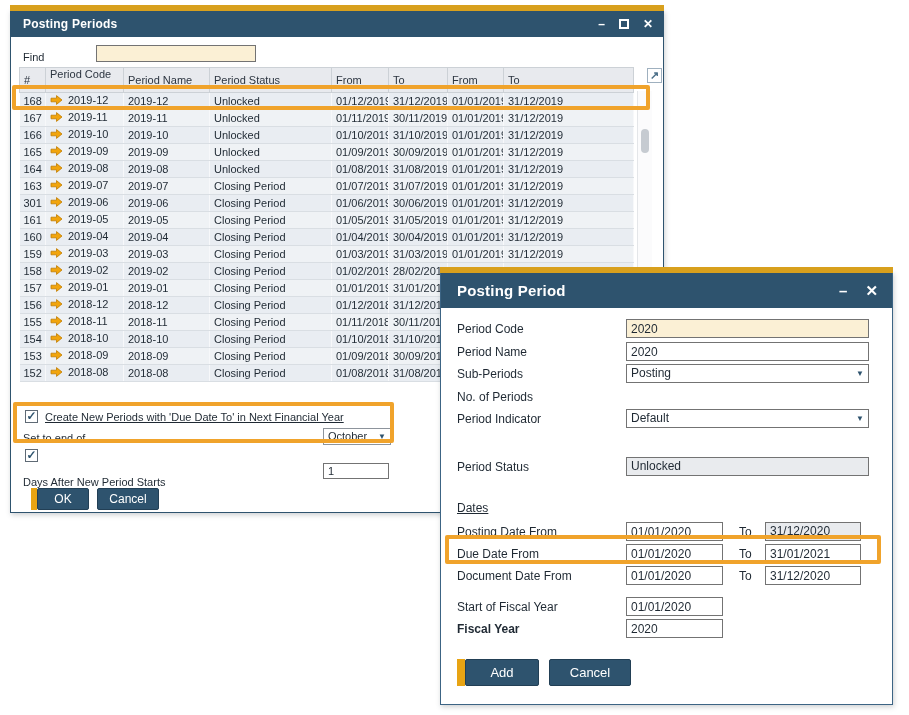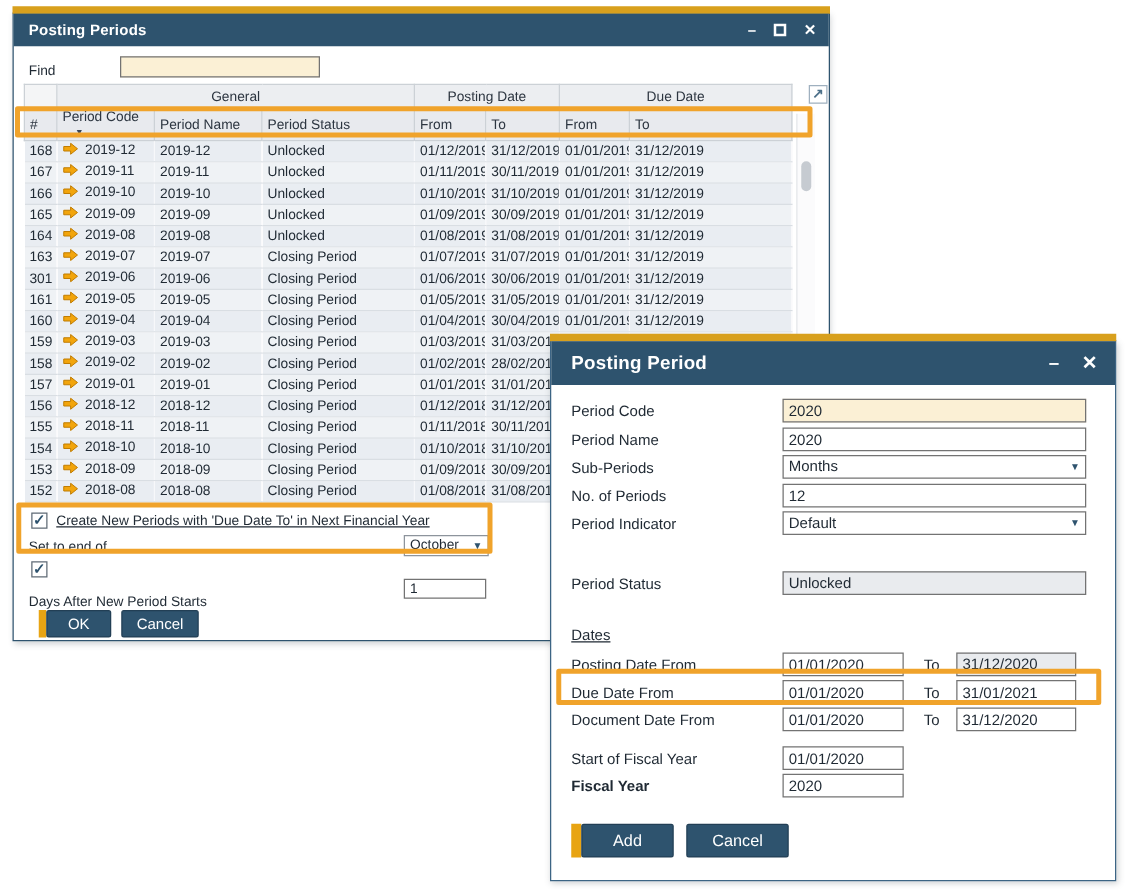--- a/index.html
+++ b/index.html
@@ -86,26 +86,20 @@
           <col style="width:26px">
             <col style="width:78px">
             <col style="width:86px">
             <col style="width:122px">
           <col style="width:57px">
             <col style="width:59px">
             <col style="width:56px">
             <col style="width:130px">
         </colgroup>
         <tbody>
-            <tr class="grp">
-          <th class="blank"></th>
-          <th colspan="3">General</th>
-          <th colspan="2">Posting Date</th>
-          <th colspan="2">Due Date</th>
-        </tr>
         <tr class="cols">
           <th>#</th>
           <th>
             <span>Period Code</span>
             <span class="filter-car">▼</span>
           </th>
           <th>Period Name</th>
           <th>Period Status</th>
           <th>From</th>
           <th>To</th>
@@ -364,26 +358,25 @@
     </div>
 
     <div class="lbl" style="left:16px; top:49px;">Period Code</div>
     <input class="fld focus" style="left: 185px; top: 46px; width: 243px;" value="2020">
 
     <div class="lbl" style="left:16px; top:72px;">Period Name</div>
     <input class="fld" style="left: 185px; top: 69px; width: 243px;" value="2020">
 
     <div class="lbl" style="left:16px; top:94px;">Sub-Periods</div>
     <div class="fld ddl" style="left:185px; top:91px; width:243px;">
-      <span>Months</span>
+      <span>Posting</span>
       <span class="car">▼</span>
     </div>
 
     <div class="lbl" style="left:16px; top:117px;">No. of Periods</div>
-    <input class="fld" style="left: 185px; top: 114px; width: 243px;" value="12">
 
     <div class="lbl" style="left:16px; top:139px;">Period Indicator</div>
     <div class="fld ddl" style="left:185px; top:136px; width:243px;">
       <span>Default</span>
       <span class="car">▼</span>
     </div>
 
     <div class="lbl" style="left:16px; top:187px;">Period Status</div>
     <div class="fld ro" style="left:185px; top:184px; width:243px;">Unlocked</div>
 

